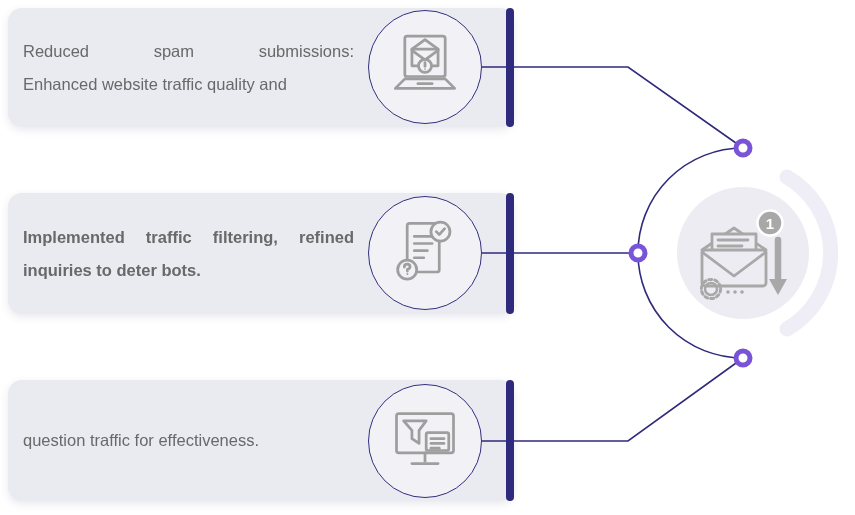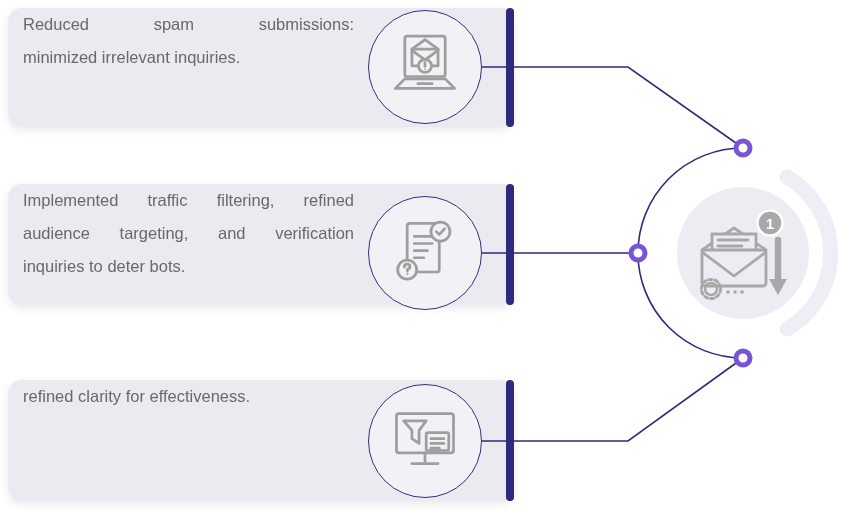--- a/index.html
+++ b/index.html
@@ -3,24 +3,24 @@
 <meta charset="utf-8">
 <style>
   * { box-sizing: border-box; }
   html,body { margin:0; padding:0; background:#ffffff; font-family:"Liberation Sans", sans-serif; }
   .stage { position:relative; width:855px; height:515px; background:#ffffff; overflow:hidden; }
 
   .card {
     position:absolute; left:8px; width:506px;
     background:#eaeaf1; border-radius:14px;
     box-shadow:0 3px 8px rgba(70,70,120,0.12);
-    display:flex; 
+    display:flex; align-items:center;
   }
   .card1 { top:8px;   height:119px; }
-  .card2 { top:184px; height:121px; }
+  .card2 { top:193px; height:121px;font-weight:bold; }
   .card3 { top:380px; height:121px; }
 
   .card-text {
     padding-left:15px; width:346px;
     color:#696969; font-size:16.5px; line-height:33px;
   }
   .card-text .line { text-align:justify; text-align-last:justify; }
   .card-text .line:last-child { text-align-last:left; }
 
   .card-bar {
@@ -40,37 +40,36 @@
   .overlay { position:absolute; left:0; top:0; width:855px; height:515px; pointer-events:none; }
 </style>
 </head>
 <body>
 
 <div class="stage">
 
   <div class="card card1">
     <div class="card-text">
         <div class="line">Reduced spam submissions:</div>
-        <div class="line">minimized irrelevant inquiries.</div>
+        <div class="line">Enhanced website traffic quality and</div>
       </div>
     <div class="card-bar"></div>
   </div>
 
   <div class="card card2">
     <div class="card-text">
         <div class="line">Implemented traffic filtering, refined</div>
-        <div class="line">audience targeting, and verification</div>
         <div class="line">inquiries to deter bots.</div>
       </div>
     <div class="card-bar"></div>
   </div>
 
   <div class="card card3">
     <div class="card-text">
-        <div class="line">refined clarity for effectiveness.</div>
+        <div class="line">question traffic for effectiveness.</div>
       </div>
     <div class="card-bar"></div>
   </div>
 
   <div class="icon-circle circle1">
     <svg width="76" height="76" viewBox="0 0 64 64">
       <g stroke="#9e9e9e" stroke-width="2.3" fill="none" stroke-linecap="round" stroke-linejoin="round">
         <rect x="15" y="6" width="34" height="34" rx="2"></rect>
         <polyline points="21,17 32,9 43,17"></polyline>
         <rect x="21" y="17" width="22" height="14"></rect>

